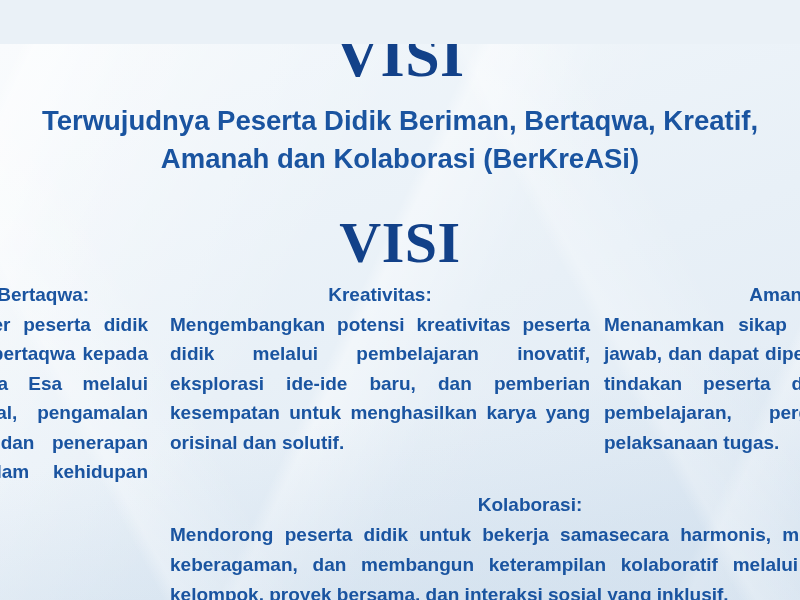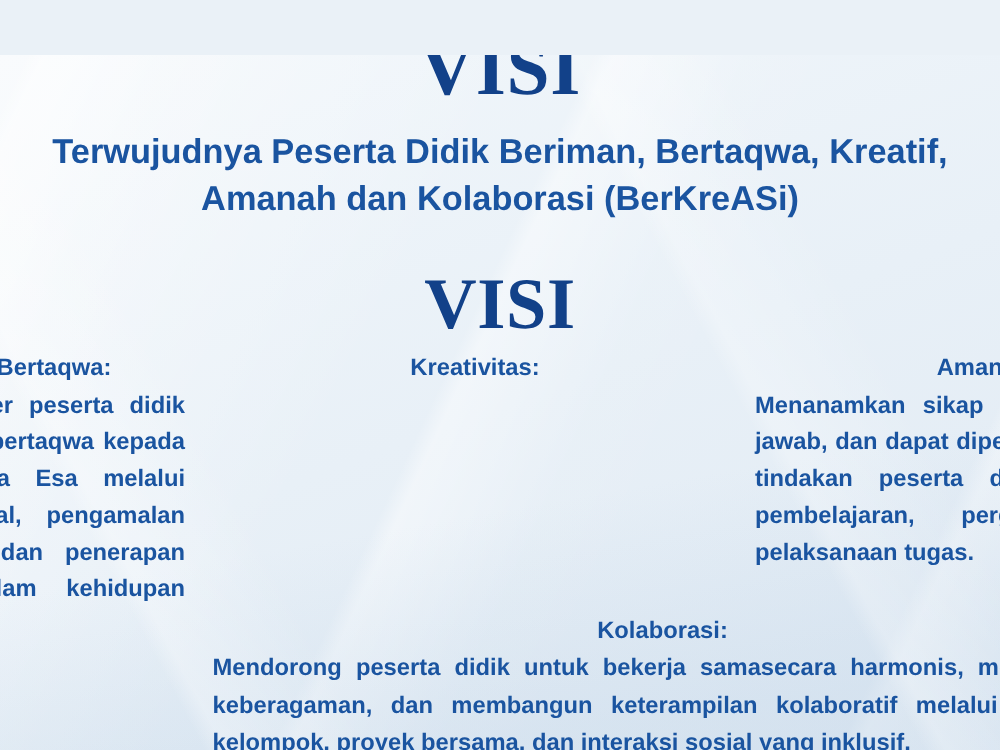--- a/index.html
+++ b/index.html
@@ -163,20 +163,21 @@
 
   <div class="heading" id="misi-heading">VISI</div>
 
   <div class="col" id="col-beriman">
     <span class="sub">Beriman dan Bertaqwa:</span>
     <p>Membentuk karakter peserta didik yang beriman dan bertaqwa kepada Tuhan Yang Maha Esa melalui pembinaan spiritual, pengamalan nilai-nilai agama, dan penerapan akhlak mulia dalam kehidupan sehari-hari.</p>
   </div>
 
   <div class="col" id="col-kreativitas">
     <span class="sub">Kreativitas:</span>
+    <p>Mengembangkan potensi kreativitas peserta didik melalui pembelajaran inovatif, eksplorasi ide-ide baru, dan pemberian kesempatan untuk menghasilkan karya yang orisinal dan solutif.</p>
   </div>
 
   <div class="col" id="col-amanah">
     <span class="sub">Amanah:</span>
     <p>Menanamkan sikap jujur, bertanggung jawab, dan dapat dipercaya dalam setiap tindakan peserta didik, baik dalam pembelajaran, pergaulan, maupun pelaksanaan tugas.</p>
   </div>
 
   <div class="col" id="col-kolaborasi">
     <span class="sub">Kolaborasi:</span>
     <p> Mendorong peserta didik untuk bekerja samasecara harmonis, menghargai keberagaman, dan membangun keterampilan kolaboratif melalui kegiatan kelompok, proyek bersama, dan interaksi sosial yang inklusif.</p>

